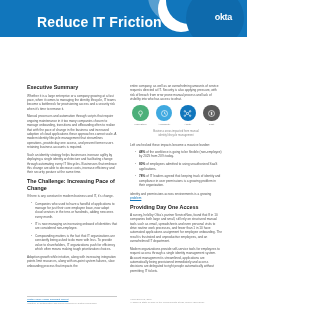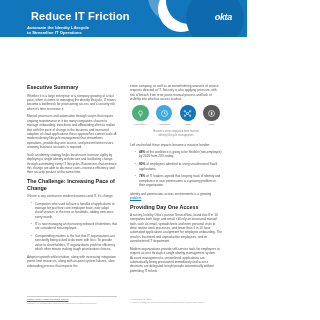--- a/index.html
+++ b/index.html
@@ -61,44 +61,43 @@
     background: #0e6aac;
   }
   .header-text {
     position: absolute;
     left: 27px;
     top: 7px;
     z-index: 4;
   }
   .doc-title {
     color: #ffffff;
-    font-size: 11px;
+    font-size: 14px;
     font-weight: bold;
     letter-spacing: 0.15px;
     line-height: 10px;
-    margin: 4px;
+    margin: 10px;
   }
   .doc-subtitle {
     color: #ffffff;
     font-size: 4.1px;
     font-weight: bold;
     line-height: 5.4px;
     margin: 2px 0 0 0;
     letter-spacing: 0.05px;
   }
   .okta-logo {
     position: absolute;
     right: 15px;
     top: 12px;
     color: #ffffff;
     font-size: 9px;
     font-weight: bold;
     letter-spacing: -0.3px;
     z-index: 5;
-    font-style: italic;
   }
 
   
   .sheet {
     position: relative;
     padding: 0;
   }
   .col-left {
     position: absolute;
     left: 27px;

